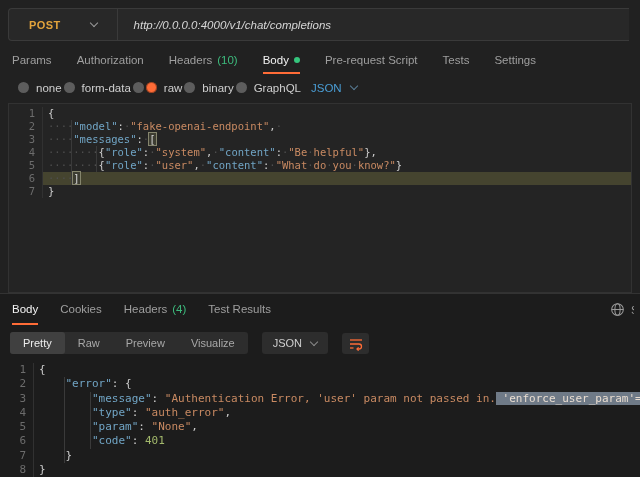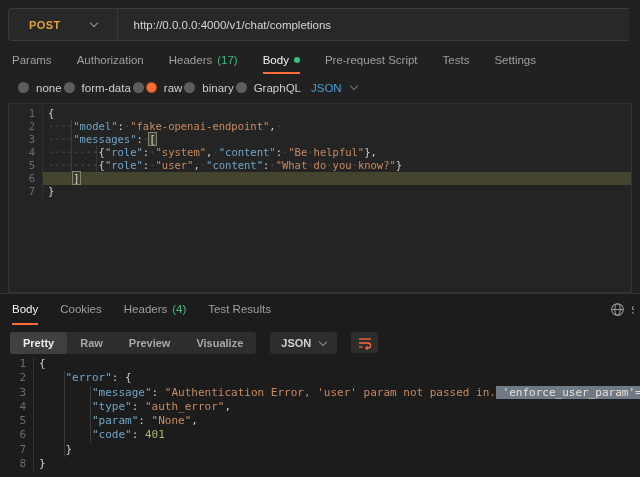--- a/index.html
+++ b/index.html
@@ -19,21 +19,21 @@
   }
   .method-box {
     height:100%; display:flex; align-items:center;
     padding:0 20px; border-right:1px solid #3a3a3a; cursor:pointer;
   }
   .method-label { color:#e2a33c; font-weight:bold; font-size:11px; letter-spacing:.4px; margin-right:30px; }
   .chev {
     width:6px; height:6px; border-right:1.5px solid #9a9a9a; border-bottom:1.5px solid #9a9a9a;
     transform:rotate(45deg); display:inline-block; margin-top:-3px;
   }
-  .url-text { padding-left:16px; font-size:11.5px; color:#d6d6d6; }
+  .url-text { padding-left:16px; font-size:11.5px; color:#d6d6d6;font-style:italic; }
 
   
   .req-tabs {
     flex:none; height:27px; display:flex; align-items:stretch; gap:25px;
     padding-left:12px; font-size:11.5px; color:#9f9f9f;
   }
   .tab { display:flex; align-items:center; gap:5px; border-bottom:2px solid transparent; cursor:pointer;text-align:center; }
   .tab.active { color:#f2f2f2; border-bottom-color:#ff6c37; }
   .tab .count { color:#3dbb7d; }
   .green-dot { width:6px; height:6px; border-radius:50%; background:#35c57d; }
@@ -76,21 +76,21 @@
 
   
   .response-section { flex:1; background:#1c1c1c; border-top:1px solid #333333; display:flex; flex-direction:column; }
   .resp-header {
     flex:none; height:31px; display:flex; align-items:stretch; gap:22px;
     padding-left:12px; font-size:11.5px; color:#9f9f9f;
   }
   .resp-right { margin-left:auto; display:flex; align-items:center; padding-right:6px; gap:6px; }
   .globe { width:15px; height:15px; cursor:pointer; }
   .edge-clip { width:3px; overflow:hidden; color:#9a9a9a; font-size:11px; }
-  .resp-toolbar { flex:none; display:flex; align-items:flex-start; gap:14px; margin:7px 0 1px 10px;font-weight:bold; }
+  .resp-toolbar { flex:none; display:flex; align-items:flex-end; gap:14px; margin:7px 0 7px 10px; }
   .segmented { display:flex; background:#2d2d2d; border-radius:3px; }
   .seg-item { padding:5px 13px; font-size:11px; color:#a8a8a8; border-radius:3px; cursor:pointer; }
   .seg-item.active { background:#404040; color:#ededed; }
   .pill { display:flex; align-items:center; gap:9px; background:#2d2d2d; border-radius:3px;
           padding:5px 11px; font-size:11px; color:#cfcfcf; cursor:pointer; }
   .pill .chev { border-color:#8a8a8a; }
   .wrap-btn { background:#2d2d2d; border-radius:3px; width:27px; height:21px;
               display:flex; align-items:center; justify-content:center; cursor:pointer; }
   .res-editor { flex:1; padding-top:2px; overflow:hidden; }
 </style>
@@ -107,21 +107,21 @@
 
 <div class="req-tabs">
   <div class="tab">
       <span>Params</span>
     </div>
   <div class="tab">
       <span>Authorization</span>
     </div>
   <div class="tab">
     <span>Headers</span>
-    <span class="count">(17)</span>
+    <span class="count">(10)</span>
   </div>
   <div class="tab active">
     <span>Body</span>
     <span class="green-dot"></span>
   </div>
   <div class="tab">
       <span>Pre-request Script</span>
     </div>
   <div class="tab">
       <span>Tests</span>

